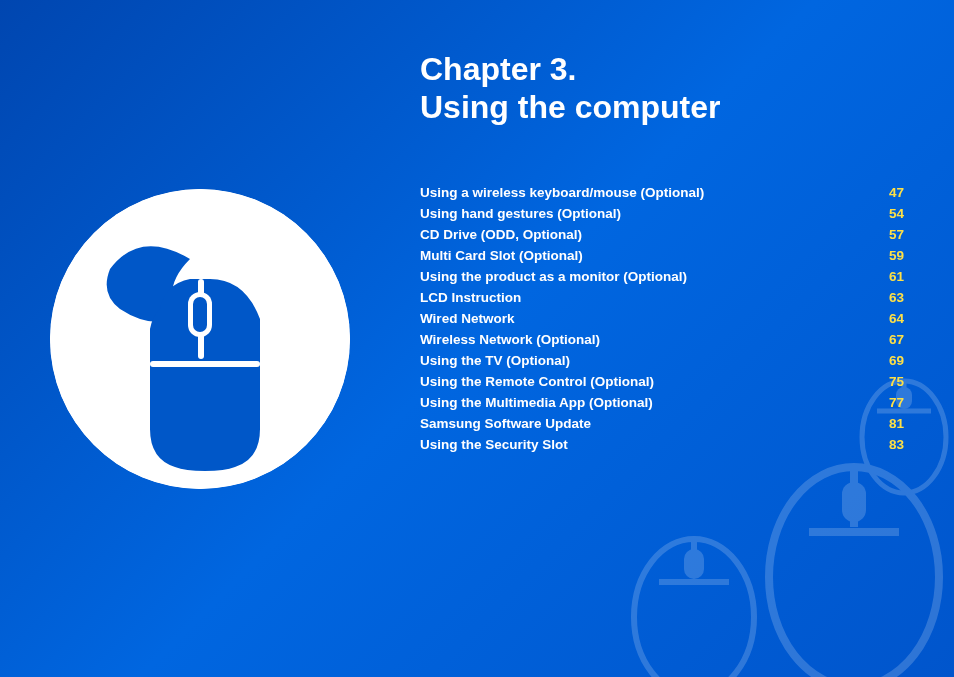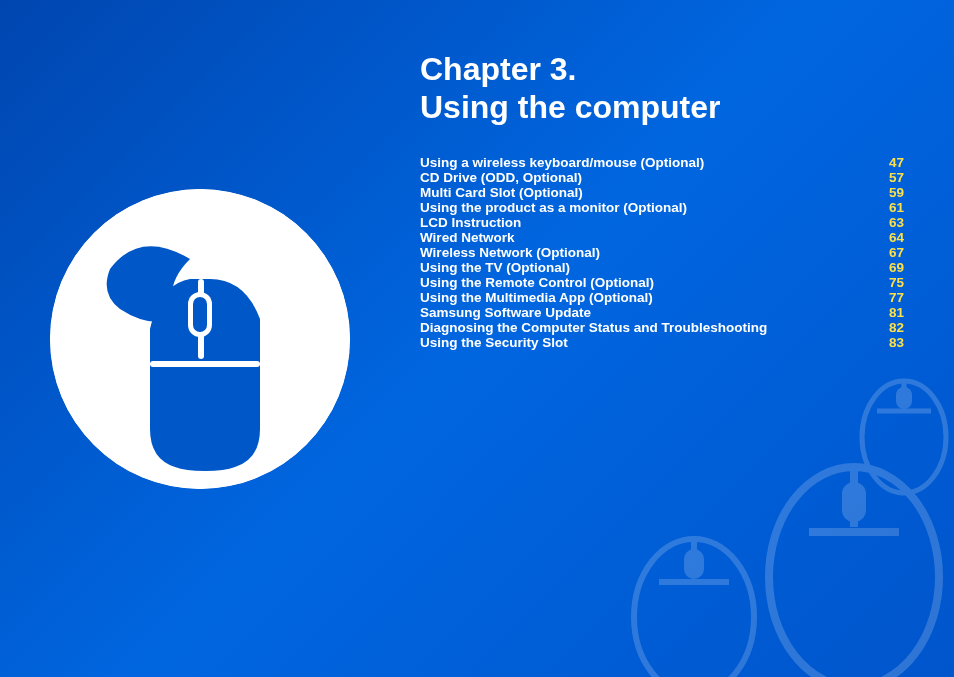--- a/index.html
+++ b/index.html
@@ -62,20 +62,22 @@
       font-weight: 900;
       color: white;
       line-height: 1.2;
       margin-bottom: 28px;
     }
 
     .toc-list {
       list-style: none;
       display: flex;
       flex-direction: column;
+      gap: 6px;
+      margin-top: 30px;
     }
 
     .toc-item {
       display: flex;
       justify-content: space-between;
       align-items: baseline;
     }
 
     .toc-item-label {
       font-size: 13.5px;
@@ -158,20 +160,24 @@
       <div>Chapter 3.</div>
       <div>Using the computer</div>
     </div>
 
     <ul class="toc-list">
     <li class="toc-item">
           <span class="toc-item-label">Using a wireless keyboard/mouse (Optional)</span>
           <span class="toc-item-page">47</span>
         </li>
         <li class="toc-item">
+          <span class="toc-item-label">Using hand gestures (Optional)</span>
+          <span class="toc-item-page">54</span>
+        </li>
+        <li class="toc-item">
           <span class="toc-item-label">CD Drive (ODD, Optional)</span>
           <span class="toc-item-page">57</span>
         </li>
         <li class="toc-item">
           <span class="toc-item-label">Multi Card Slot (Optional)</span>
           <span class="toc-item-page">59</span>
         </li>
         <li class="toc-item">
           <span class="toc-item-label">Using the product as a monitor (Optional)</span>
           <span class="toc-item-page">61</span>
@@ -198,23 +204,19 @@
         </li>
         <li class="toc-item">
           <span class="toc-item-label">Using the Multimedia App (Optional)</span>
           <span class="toc-item-page">77</span>
         </li>
         <li class="toc-item">
           <span class="toc-item-label">Samsung Software Update</span>
           <span class="toc-item-page">81</span>
         </li>
         <li class="toc-item">
-          <span class="toc-item-label">Diagnosing the Computer Status and Troubleshooting</span>
-          <span class="toc-item-page">82</span>
-        </li>
-        <li class="toc-item">
           <span class="toc-item-label">Using the Security Slot</span>
           <span class="toc-item-page">83</span>
         </li>
       </ul>
 
   </div>
 </div>
 
 </body></html>

